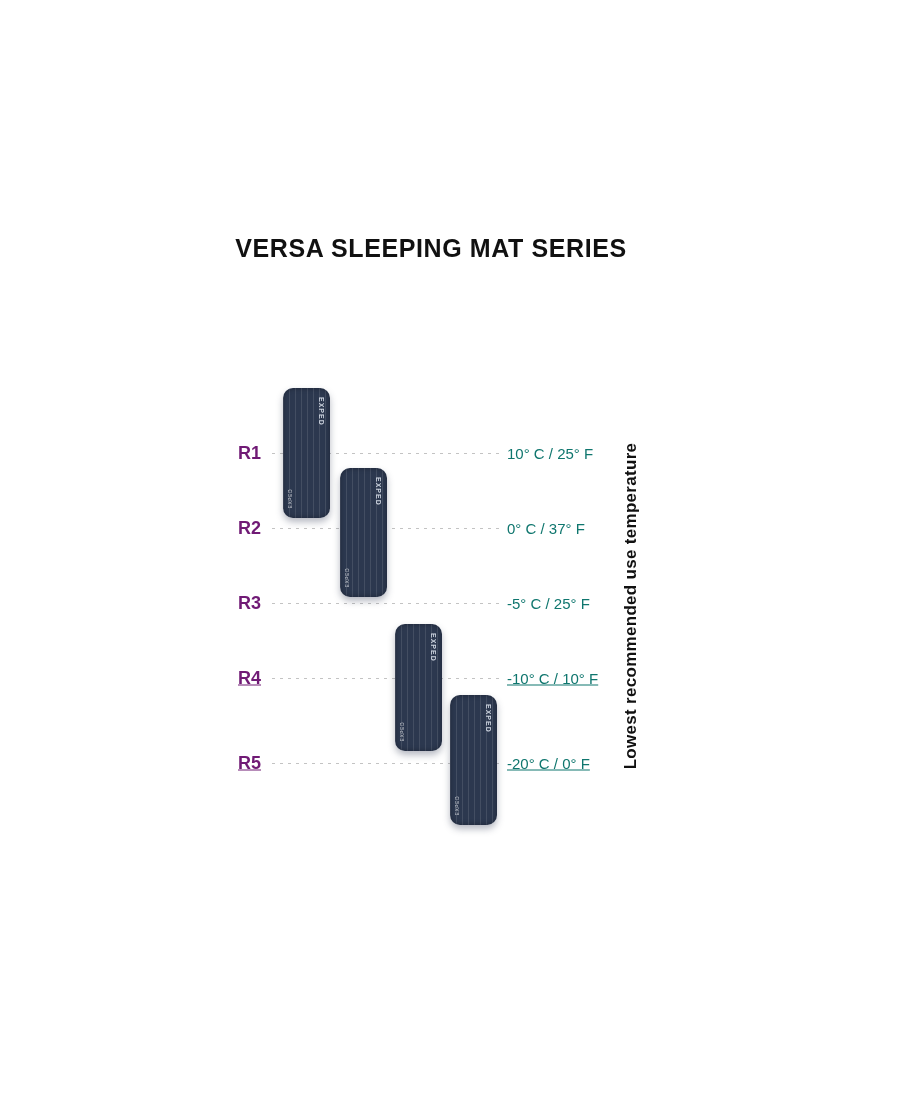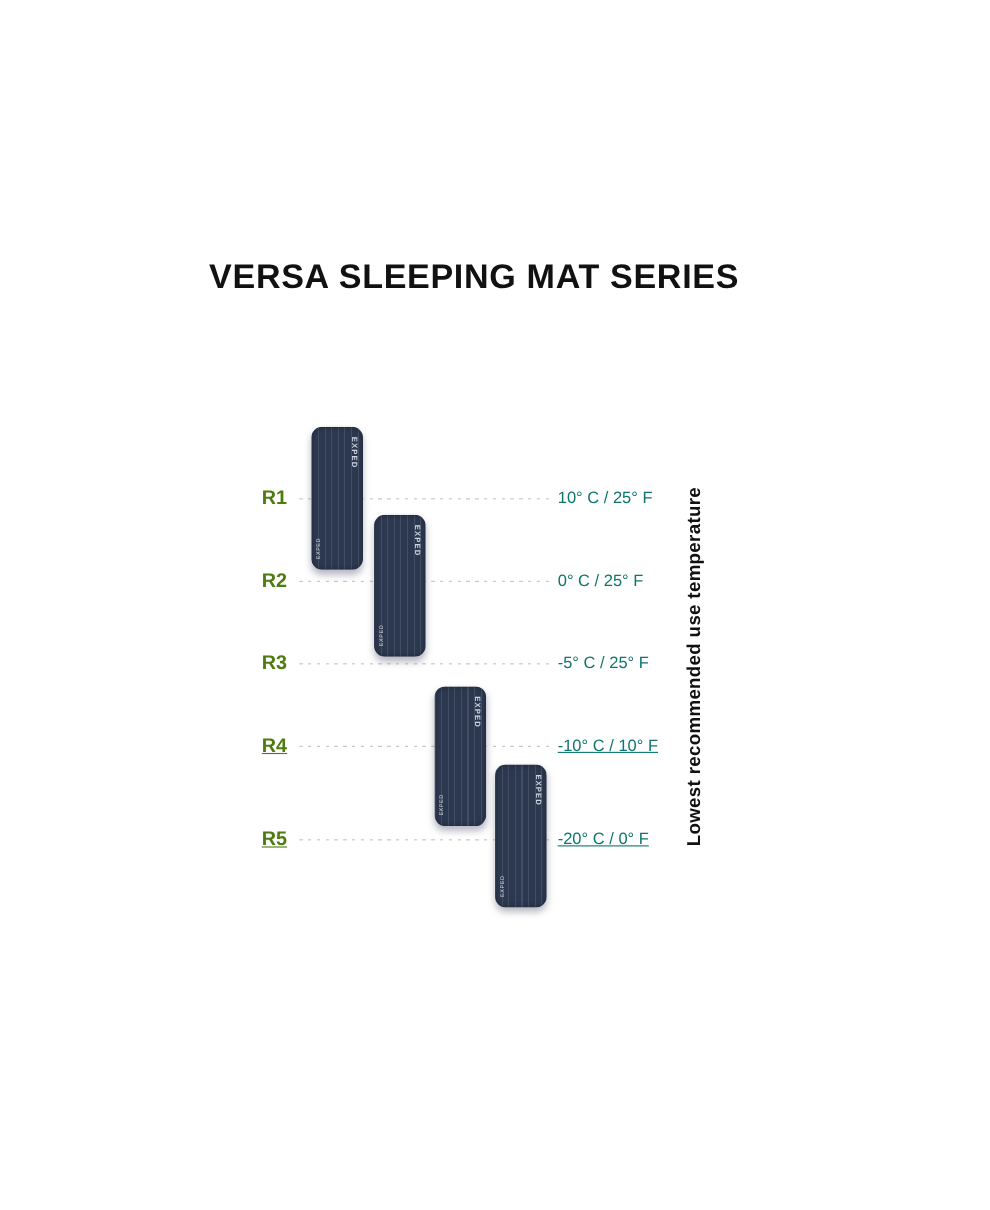--- a/index.html
+++ b/index.html
@@ -9,33 +9,33 @@
     width: 900px;
     height: 1100px;
     background: #ffffff;
     overflow: hidden;
   }
   .title {
     position: absolute;
     left: 431px;
     top: 234px;
     transform: translateX(-50%);
-    font-size: 31px;
+    font-size: 25px;
     font-weight: bold;
     letter-spacing: 0.6px;
     color: #111111;
     white-space: nowrap;
   }
   .row-label {
     position: absolute;
     left: 238px;
     transform: translateY(-50%);
     font-size: 18px;
     font-weight: bold;
-    color: #4d7c0f;
+    color: #701a75;
   }
   .leader-line {
     position: absolute;
     left: 272px;
     width: 231px;
     height: 1px;
     background: repeating-linear-gradient(90deg, #c3c3c3 0 3px, transparent 3px 8px);
   }
   .row-temp {
     position: absolute;
@@ -103,21 +103,21 @@
 <div class="canvas">
 
   <div class="title">VERSA SLEEPING MAT SERIES</div>
 
   <div class="leader-line y-r1"></div>
   <div class="row-label y-r1">R1</div>
   <div class="row-temp y-r1">10° C / 25° F</div>
 
   <div class="leader-line y-r2"></div>
   <div class="row-label y-r2">R2</div>
-  <div class="row-temp y-r2">0° C / 25° F</div>
+  <div class="row-temp y-r2">0° C / 37° F</div>
 
   <div class="leader-line y-r3"></div>
   <div class="row-label y-r3">R3</div>
   <div class="row-temp y-r3">-5° C / 25° F</div>
 
   <div class="leader-line y-r4"></div>
   <div class="row-label y-r4">R4</div>
   <div class="row-temp y-r4">-10° C / 10° F</div>
 
   <div class="leader-line y-r5"></div>

